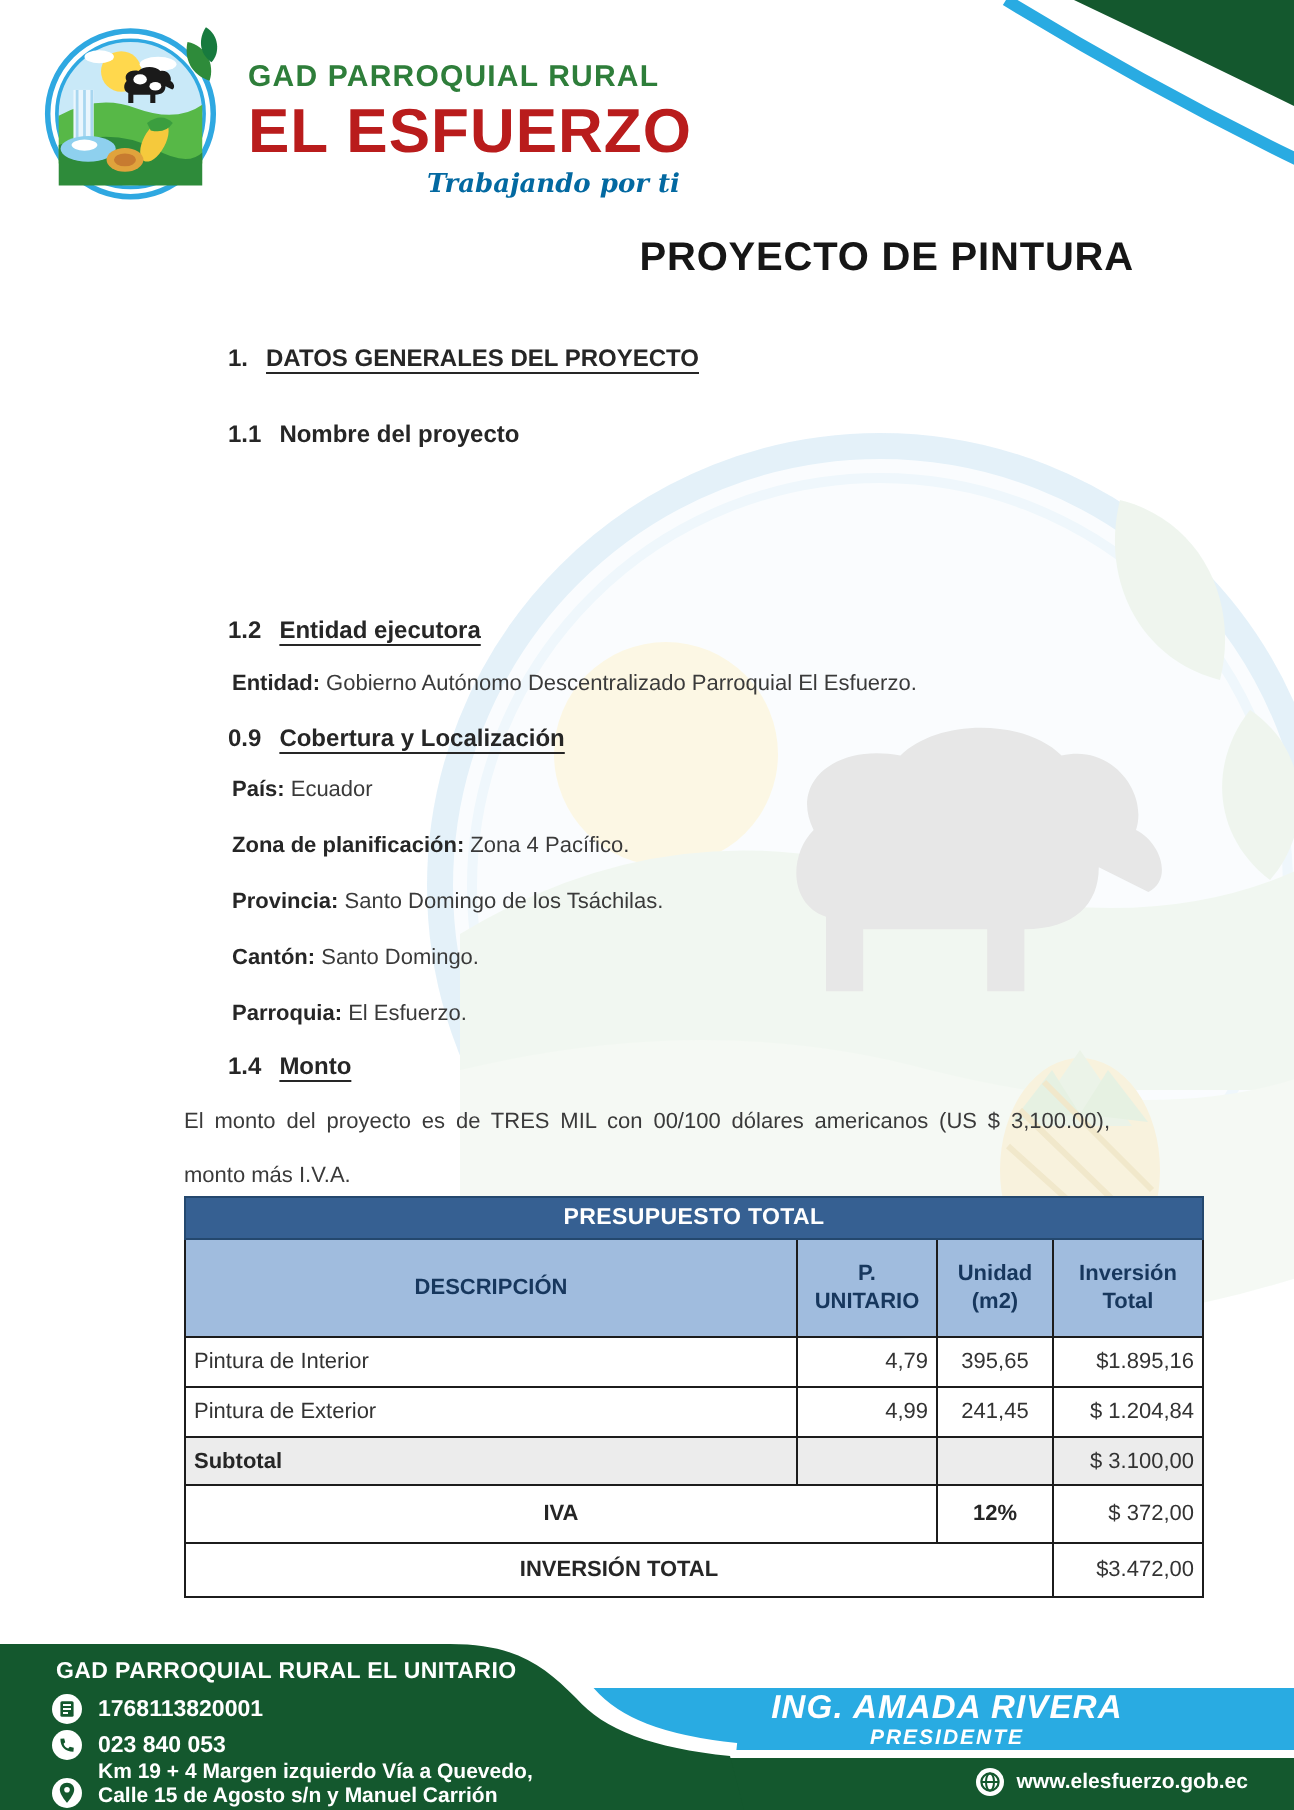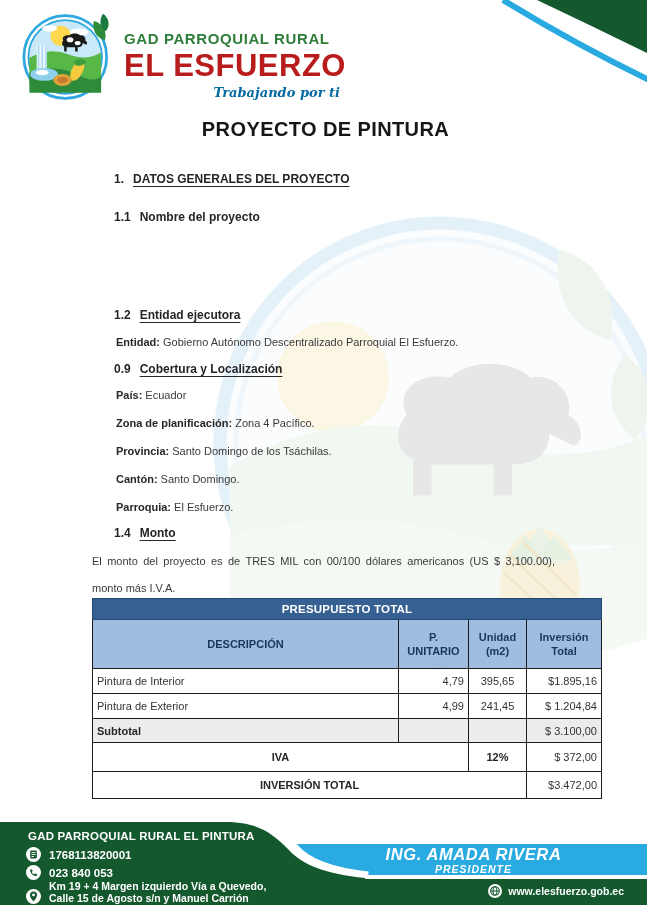--- a/index.html
+++ b/index.html
@@ -13,21 +13,21 @@
   .logo-block{position:absolute;top:10px;left:22px;display:flex;z-index:2;}
   .logo-badge{width:92px;height:92px;}
   .logo-text{margin-left:10px;padding-top:20px;}
   .org1{color:#2E7E3A;font-weight:bold;font-size:15px;letter-spacing:.6px;}
   .org2{color:#b91c1c;font-weight:bold;font-size:31px;letter-spacing:.5px;line-height:1;margin-top:3px;}
   .tagline{color:#0369a1;font-style:italic;font-weight:bold;font-size:13px;text-align:right;margin-top:4px;padding-right:6px;font-family:"DejaVu Serif",serif;}
   
   .watermark{position:absolute;left:205px;top:205px;width:480px;height:480px;z-index:0;opacity:.55;}
   
   .content{position:absolute;left:92px;top:110px;width:509px;height:700px;z-index:2;color:#3a3a3a;}
-  .doc-title{position:absolute;top:8px;left:2px;width:463px;text-align:center;
+  .doc-title{position:absolute;top:8px;left:12px;width:463px;text-align:right;
     font-size:20px;font-weight:bold;color:#161616;letter-spacing:.4px;}
   .h-sec{position:absolute;left:22px;font-weight:bold;font-size:12px;color:#262626;white-space:nowrap;}
   .h-sec .num{margin-right:9px;}
   .u{text-decoration:underline;text-underline-offset:3px;}
   .para{position:absolute;left:0;width:463px;font-size:11px;line-height:27px;
     text-align:justify;color:#3a3a3a;}
   .field{position:absolute;left:0;font-size:11px;color:#3a3a3a;white-space:nowrap;padding-left:24px;}
   .field b{color:#262626;}
   
   .table-wrap{position:absolute;left:0;top:488px;width:509px;}
@@ -219,21 +219,21 @@
 </div>
 
 <div class="footer">
   <svg class="shapes" width="647" height="85" viewBox="0 0 647 85">
     <rect x="266" y="24" width="381" height="31" fill="#29ABE2"></rect>
     <path d="M225,-3 C262,-1 278,12 293,28 C307,44 330,53 368,57" stroke="#ffffff" stroke-width="11" fill="none"></path>
     <rect x="340" y="59" width="307" height="26" fill="#14582E"></rect>
     <path d="M0,2 L225,2 C258,2 272,13 288,29 C302,45 326,54 365,58 L372,85 L0,85 Z" fill="#14582E"></path>
   </svg>
 
-  <div class="f-org">GAD PARROQUIAL RURAL EL PINTURA</div>
+  <div class="f-org">GAD PARROQUIAL RURAL EL UNITARIO</div>
 
   <div class="f-row" style="top:27px;">
     <svg class="ic" viewBox="0 0 15 15">
       <circle cx="7.5" cy="7.5" r="7.5" fill="#ffffff"></circle>
       <rect x="4.2" y="3.6" width="6.6" height="7.8" rx="0.8" fill="#14582E"></rect>
       <path d="M5.5,5.5 H9.5 M5.5,7.5 H9.5 M5.5,9.5 H8" stroke="#ffffff" stroke-width="0.9"></path>
     </svg>
     <span>1768113820001</span>
   </div>
 

